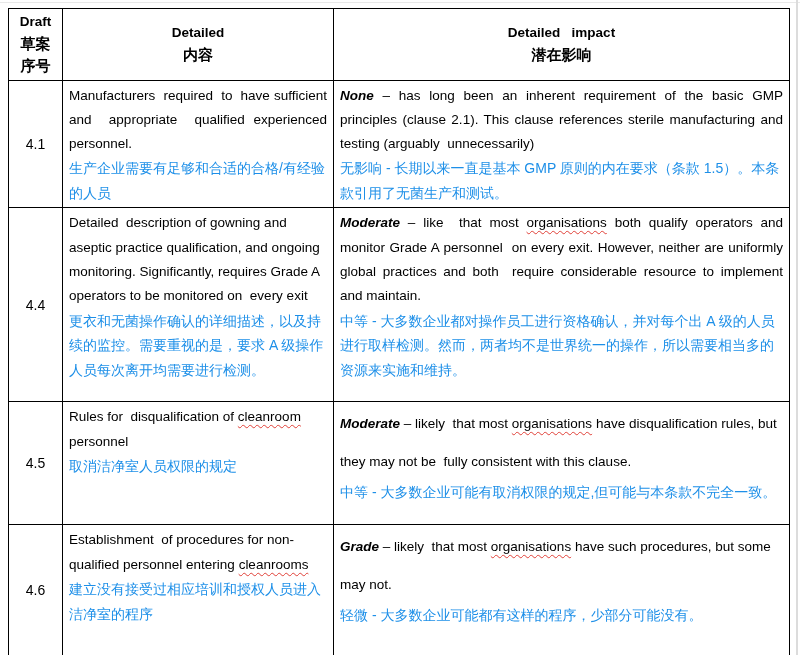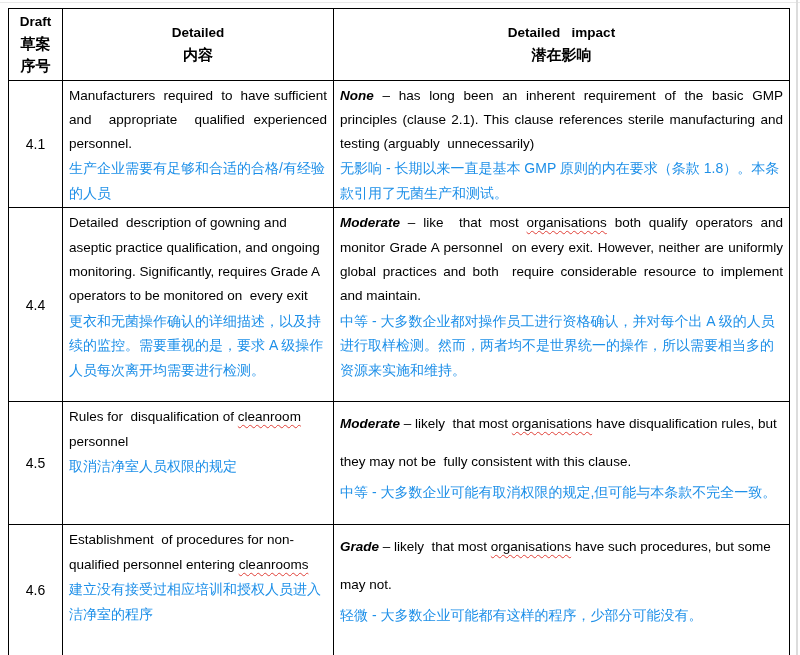--- a/index.html
+++ b/index.html
@@ -112,21 +112,21 @@
   </thead>
   <tbody>
     <tr class="r0">
       <td class="num">4.1</td>
       <td>
         <div class="en justify"><span>Manufacturers  required  to  have sufficient  and  appropriate  qualified experienced personnel.</span></div>
         <div class="zh">生产企业需要有足够和合适的合格/有经验的人员</div>
       </td>
       <td>
         <div class="en justify"><span class="seg-b">None</span><span> – has long been an inherent requirement of the basic GMP principles (clause 2.1). This clause references sterile manufacturing and testing (arguably  unnecessarily)</span></div>
-        <div class="zh">无影响 - 长期以来一直是基本 GMP 原则的内在要求（条款 1.8）。本条款引用了无菌生产和测试。</div>
+        <div class="zh">无影响 - 长期以来一直是基本 GMP 原则的内在要求（条款 1.5）。本条款引用了无菌生产和测试。</div>
       </td>
     </tr>
     <tr class="r1">
       <td class="num">4.4</td>
       <td>
         <div class="en"><span>Detailed  description of gowning and aseptic practice qualification, and ongoing  monitoring. Significantly, requires Grade A operators to be monitored on  every exit</span></div>
         <div class="zh">更衣和无菌操作确认的详细描述，以及持续的监控。需要重视的是，要求 A 级操作人员每次离开均需要进行检测。</div>
       </td>
       <td>
         <div class="en justify"><span class="seg-b">Moderate</span><span> – like  that most </span><span class="seg-w">organisations</span><span> both qualify operators and monitor Grade A personnel  on every exit. However, neither are uniformly global practices and both  require considerable resource to implement and maintain.</span></div>

